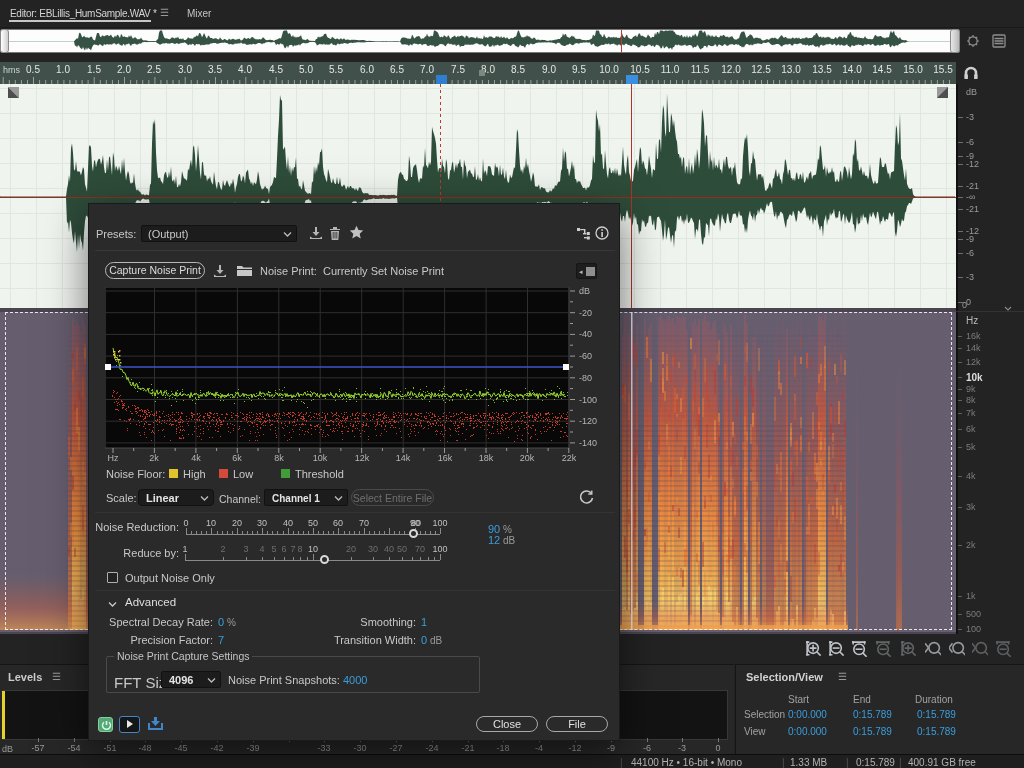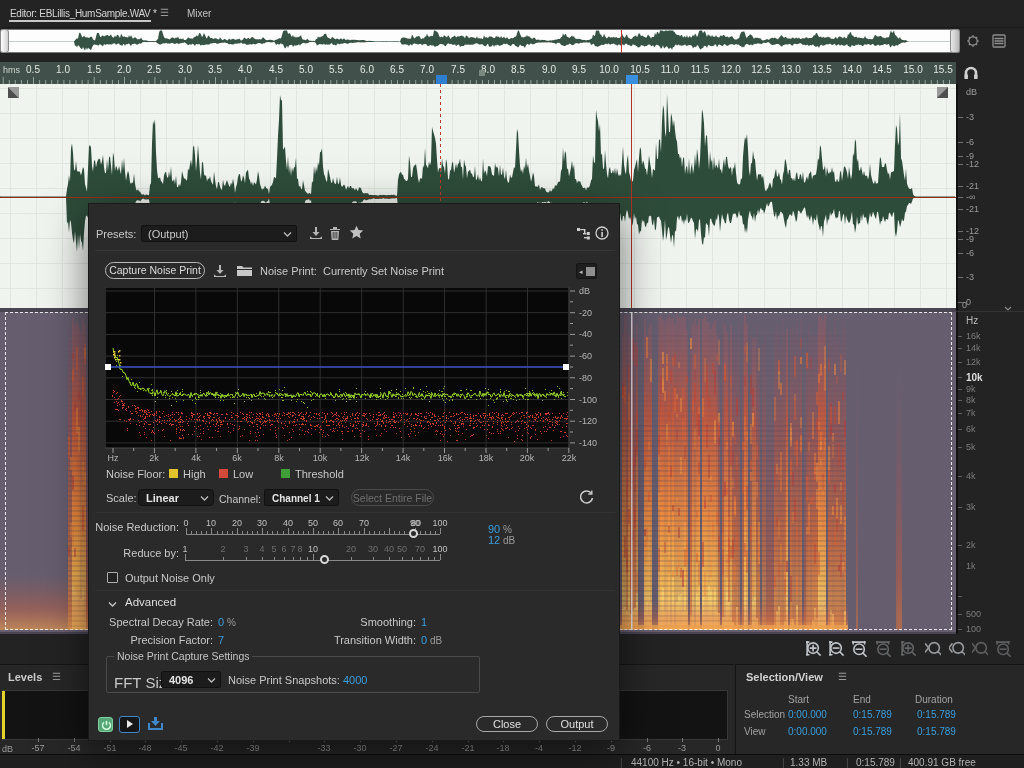--- a/index.html
+++ b/index.html
@@ -844,21 +844,21 @@
 <span class="lbl" style="left:966px;top:357px;font-size:9px;color:#7c7c7c;">12k</span>
 <span class="lbl" style="left:966px;top:372px;font-size:10px;color:#dedede;font-weight:bold;">10k</span>
 <span class="lbl" style="left:966px;top:384px;font-size:9px;color:#7c7c7c;">9k</span>
 <span class="lbl" style="left:966px;top:395px;font-size:9px;color:#7c7c7c;">8k</span>
 <span class="lbl" style="left:966px;top:408px;font-size:9px;color:#7c7c7c;">7k</span>
 <span class="lbl" style="left:966px;top:424px;font-size:9px;color:#7c7c7c;">6k</span>
 <span class="lbl" style="left:966px;top:442px;font-size:9px;color:#7c7c7c;">5k</span>
 <span class="lbl" style="left:966px;top:471px;font-size:9px;color:#7c7c7c;">4k</span>
 <span class="lbl" style="left:966px;top:502px;font-size:9px;color:#7c7c7c;">3k</span>
 <span class="lbl" style="left:966px;top:540px;font-size:9px;color:#7c7c7c;">2k</span>
-<span class="lbl" style="left:966px;top:561px;font-size:9px;color:#7c7c7c;">1k</span>
+<span class="lbl" style="left:966px;top:591px;font-size:9px;color:#7c7c7c;">1k</span>
 <span class="lbl" style="left:966px;top:609px;font-size:9px;color:#7c7c7c;">500</span>
 <span class="lbl" style="left:966px;top:624px;font-size:9px;color:#7c7c7c;">100</span>
 <div class="abs" style="left:958px;top:336px;width:4px;height:1px;background:#5f5f5f;"></div>
 <div class="abs" style="left:958px;top:348px;width:4px;height:1px;background:#5f5f5f;"></div>
 <div class="abs" style="left:958px;top:362px;width:4px;height:1px;background:#5f5f5f;"></div>
 <div class="abs" style="left:958px;top:377px;width:4px;height:1px;background:#5f5f5f;"></div>
 <div class="abs" style="left:958px;top:389px;width:4px;height:1px;background:#5f5f5f;"></div>
 <div class="abs" style="left:958px;top:400px;width:4px;height:1px;background:#5f5f5f;"></div>
 <div class="abs" style="left:958px;top:413px;width:4px;height:1px;background:#5f5f5f;"></div>
 <div class="abs" style="left:958px;top:429px;width:4px;height:1px;background:#5f5f5f;"></div>
@@ -1158,21 +1158,21 @@
 <div class="abs" style="left:192px;top:265px;width:9px;height:9px;background:#3f9e38;"></div>
 <span class="lbl" style="left:206px;top:264px;font-size:11px;color:#c8c8c8;">Threshold</span>
 <span class="lbl" style="left:17px;top:288px;font-size:11px;color:#c8c8c8;">Scale:</span>
 <div class="abs" style="left:49px;top:285px;width:76px;height:17px;background:#1c1c1c;border:1px solid #111;border-radius:4px;">
 <span class="lbl" style="left:7px;top:2px;font-size:11px;color:#e4e4e4;font-weight:bold;">Linear</span>
 <svg class="abs" style="right:4px;top:5px" width="9" height="7" viewBox="0 0 9 7">
         <path d="M1 1.5l3.5 3.5L8 1.5" fill="none" stroke="#bbb" stroke-width="1.3"></path>
       </svg>
     </div>
 <span class="lbl" style="left:130px;top:289px;font-size:10.5px;color:#c8c8c8;">Channel:</span>
-<div class="abs" style="left:175px;top:285px;width:75px;height:17px;background:#1c1c1c;border:1px solid #111;border-radius:2px;padding-left:30px;">
+<div class="abs" style="left:175px;top:285px;width:84px;height:17px;background:#1c1c1c;border:1px solid #111;border-radius:2px;padding-left:30px;">
 <span class="lbl" style="left:7px;top:3px;font-size:10px;color:#e4e4e4;font-weight:bold;">Channel 1</span>
 <svg class="abs" style="right:4px;top:5px" width="9" height="7" viewBox="0 0 9 7">
         <path d="M1 1.5l3.5 3.5L8 1.5" fill="none" stroke="#bbb" stroke-width="1.3"></path>
       </svg>
     </div>
 <div class="abs" style="left:262px;top:285px;width:83px;height:17px;border:1px solid #4a4a4a;border-radius:9px;text-align:center;font-size:10.5px;color:#6f6f6f;line-height:16px;">Select Entire File</div>
 <svg class="abs" style="left:490px;top:286px" width="15" height="15" viewBox="0 0 15 15" fill="none" stroke="#c8c8c8" stroke-width="1.6">
       <path d="M12.5 3.5A6 6 0 1 0 13.5 8"></path>
       <path d="M12.8 0.5v3.5H9.3" stroke-width="1.4" fill="none"></path>
     </svg>
@@ -1316,13 +1316,13 @@
 <div class="abs" style="left:30px;top:512px;width:21px;height:17px;background:#161616;border:1.5px solid #3f87c9;border-radius:3px;">
 <svg width="18" height="14" viewBox="0 0 18 14">
         <path d="M7 3l6 4-6 4z" fill="#e8e8e8"></path>
       </svg>
     </div>
 <svg class="abs" style="left:58px;top:513px" width="17" height="15" viewBox="0 0 17 15" fill="#3f87c9">
       <path d="M1 6v7h15V6h-2v5H3V6z"></path>
       <path d="M8.5 9L4 4h3V0h3v4h3z"></path>
     </svg>
 <div class="abs" style="left:387px;top:512px;width:62px;height:16px;border:1.5px solid #a8a8a8;border-radius:9px;text-align:center;font-size:11px;color:#e0e0e0;line-height:15px;">Close</div>
-<div class="abs" style="left:457px;top:512px;width:62px;height:16px;border:1.5px solid #a8a8a8;border-radius:9px;text-align:center;font-size:11px;color:#e0e0e0;line-height:15px;">Output</div>
+<div class="abs" style="left:457px;top:512px;width:62px;height:16px;border:1.5px solid #a8a8a8;border-radius:9px;text-align:center;font-size:11px;color:#e0e0e0;line-height:15px;">File</div>
 </div>
 </body></html>

